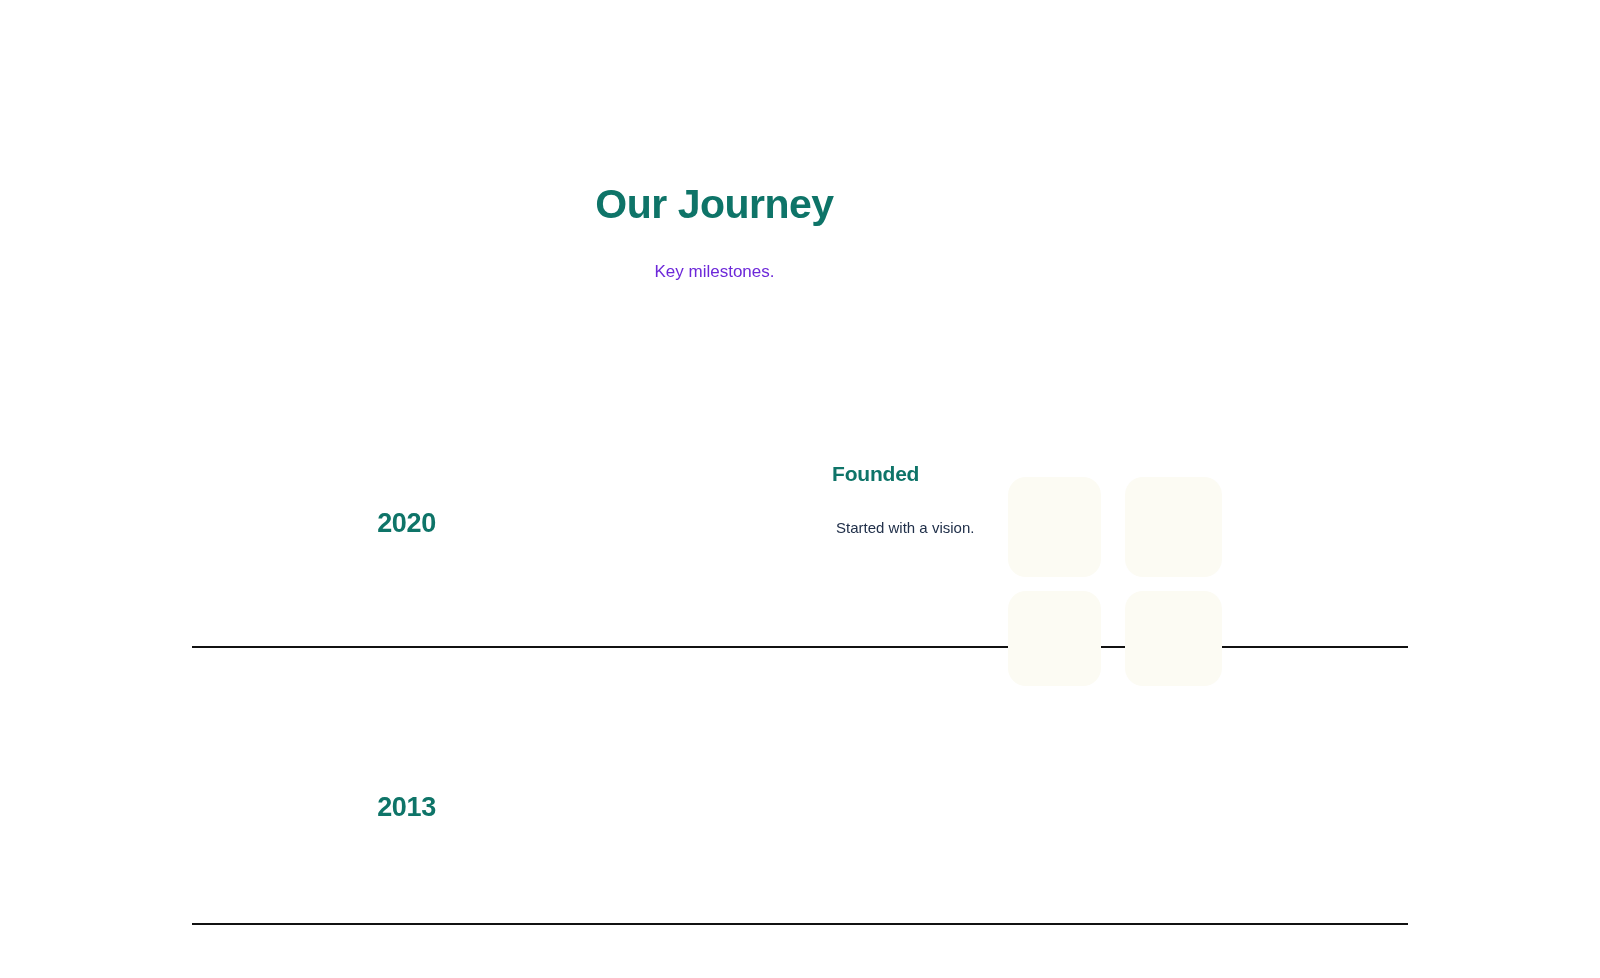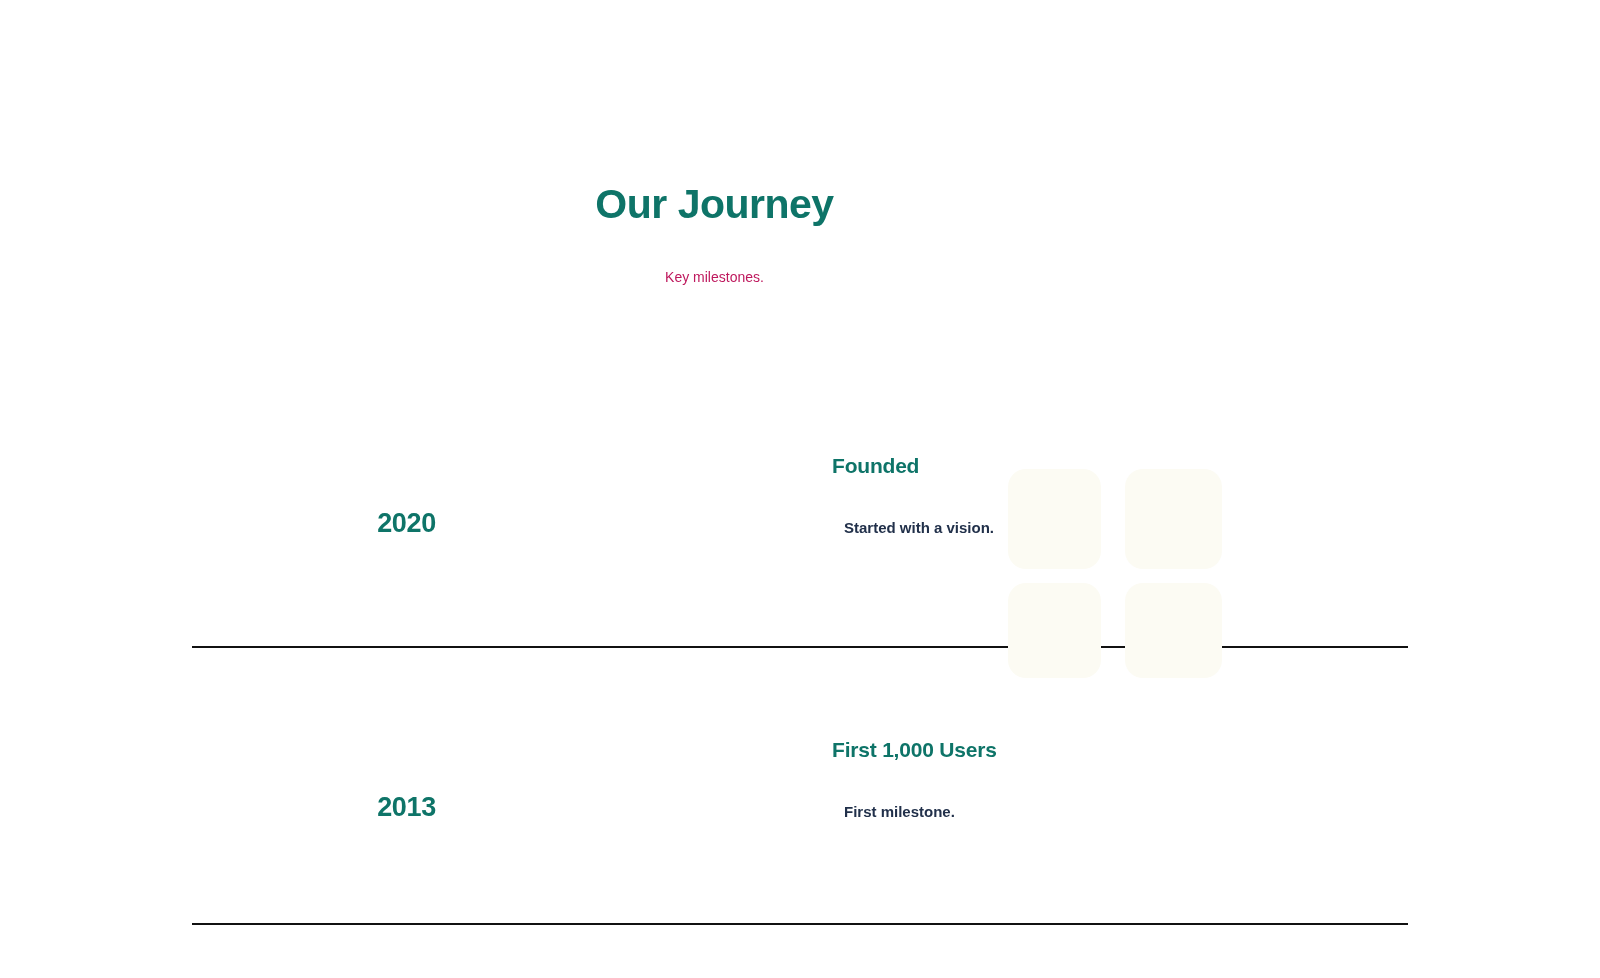--- a/index.html
+++ b/index.html
@@ -35,25 +35,25 @@
   .journey-title {
     margin: 0;
     font-family: "Liberation Sans", sans-serif;
     font-size: 41px;
     font-weight: 700;
     letter-spacing: -0.5px;
     color: #0E7468;
     line-height: 1.2;
   }
   .journey-subtitle {
-    margin: 8px;
+    margin: 0;
     padding-top: 31px;
-    font-size: 14px;
+    font-size: 17px;
     font-weight: 400;
-    color: #be185d;
+    color: #6d28d9;
     line-height: 1.4;
   }
 
   
   .timeline {
     position: absolute;
     top: 357px;
     left: 192px;
     width: 1216px;
   }
@@ -93,24 +93,24 @@
   }
   .milestone-title {
     margin: 0;
     font-size: 21px;
     font-weight: 700;
     color: #0E7468;
     letter-spacing: -0.2px;
     line-height: 1.2;
   }
   .milestone-desc {
-    margin: 12px;
+    margin: 4px;
     padding-top: 26px;
     font-size: 15px;
-    font-weight: 700;
+    font-weight: 400;
     color: #21304A;
     line-height: 1.4;
   }
 
   
   .tile-cluster {
     position: absolute;
     left: 486px;
     top: 16px;
     width: 214px;
@@ -158,21 +158,17 @@
         </div>
         <h2 class="milestone-title">Founded</h2>
         <p class="milestone-desc">Started with a vision.</p>
       </div>
     </div>
 
     <div class="timeline-row row-2">
       <div class="year-col">
         <span class="year-label">2013</span>
       </div>
-      <div class="detail-col">
-        <h2 class="milestone-title">First 1,000 Users</h2>
-        <p class="milestone-desc">First milestone.</p>
-      </div>
     </div>
 
   </section>
 
 </div>
 
 </body></html>

